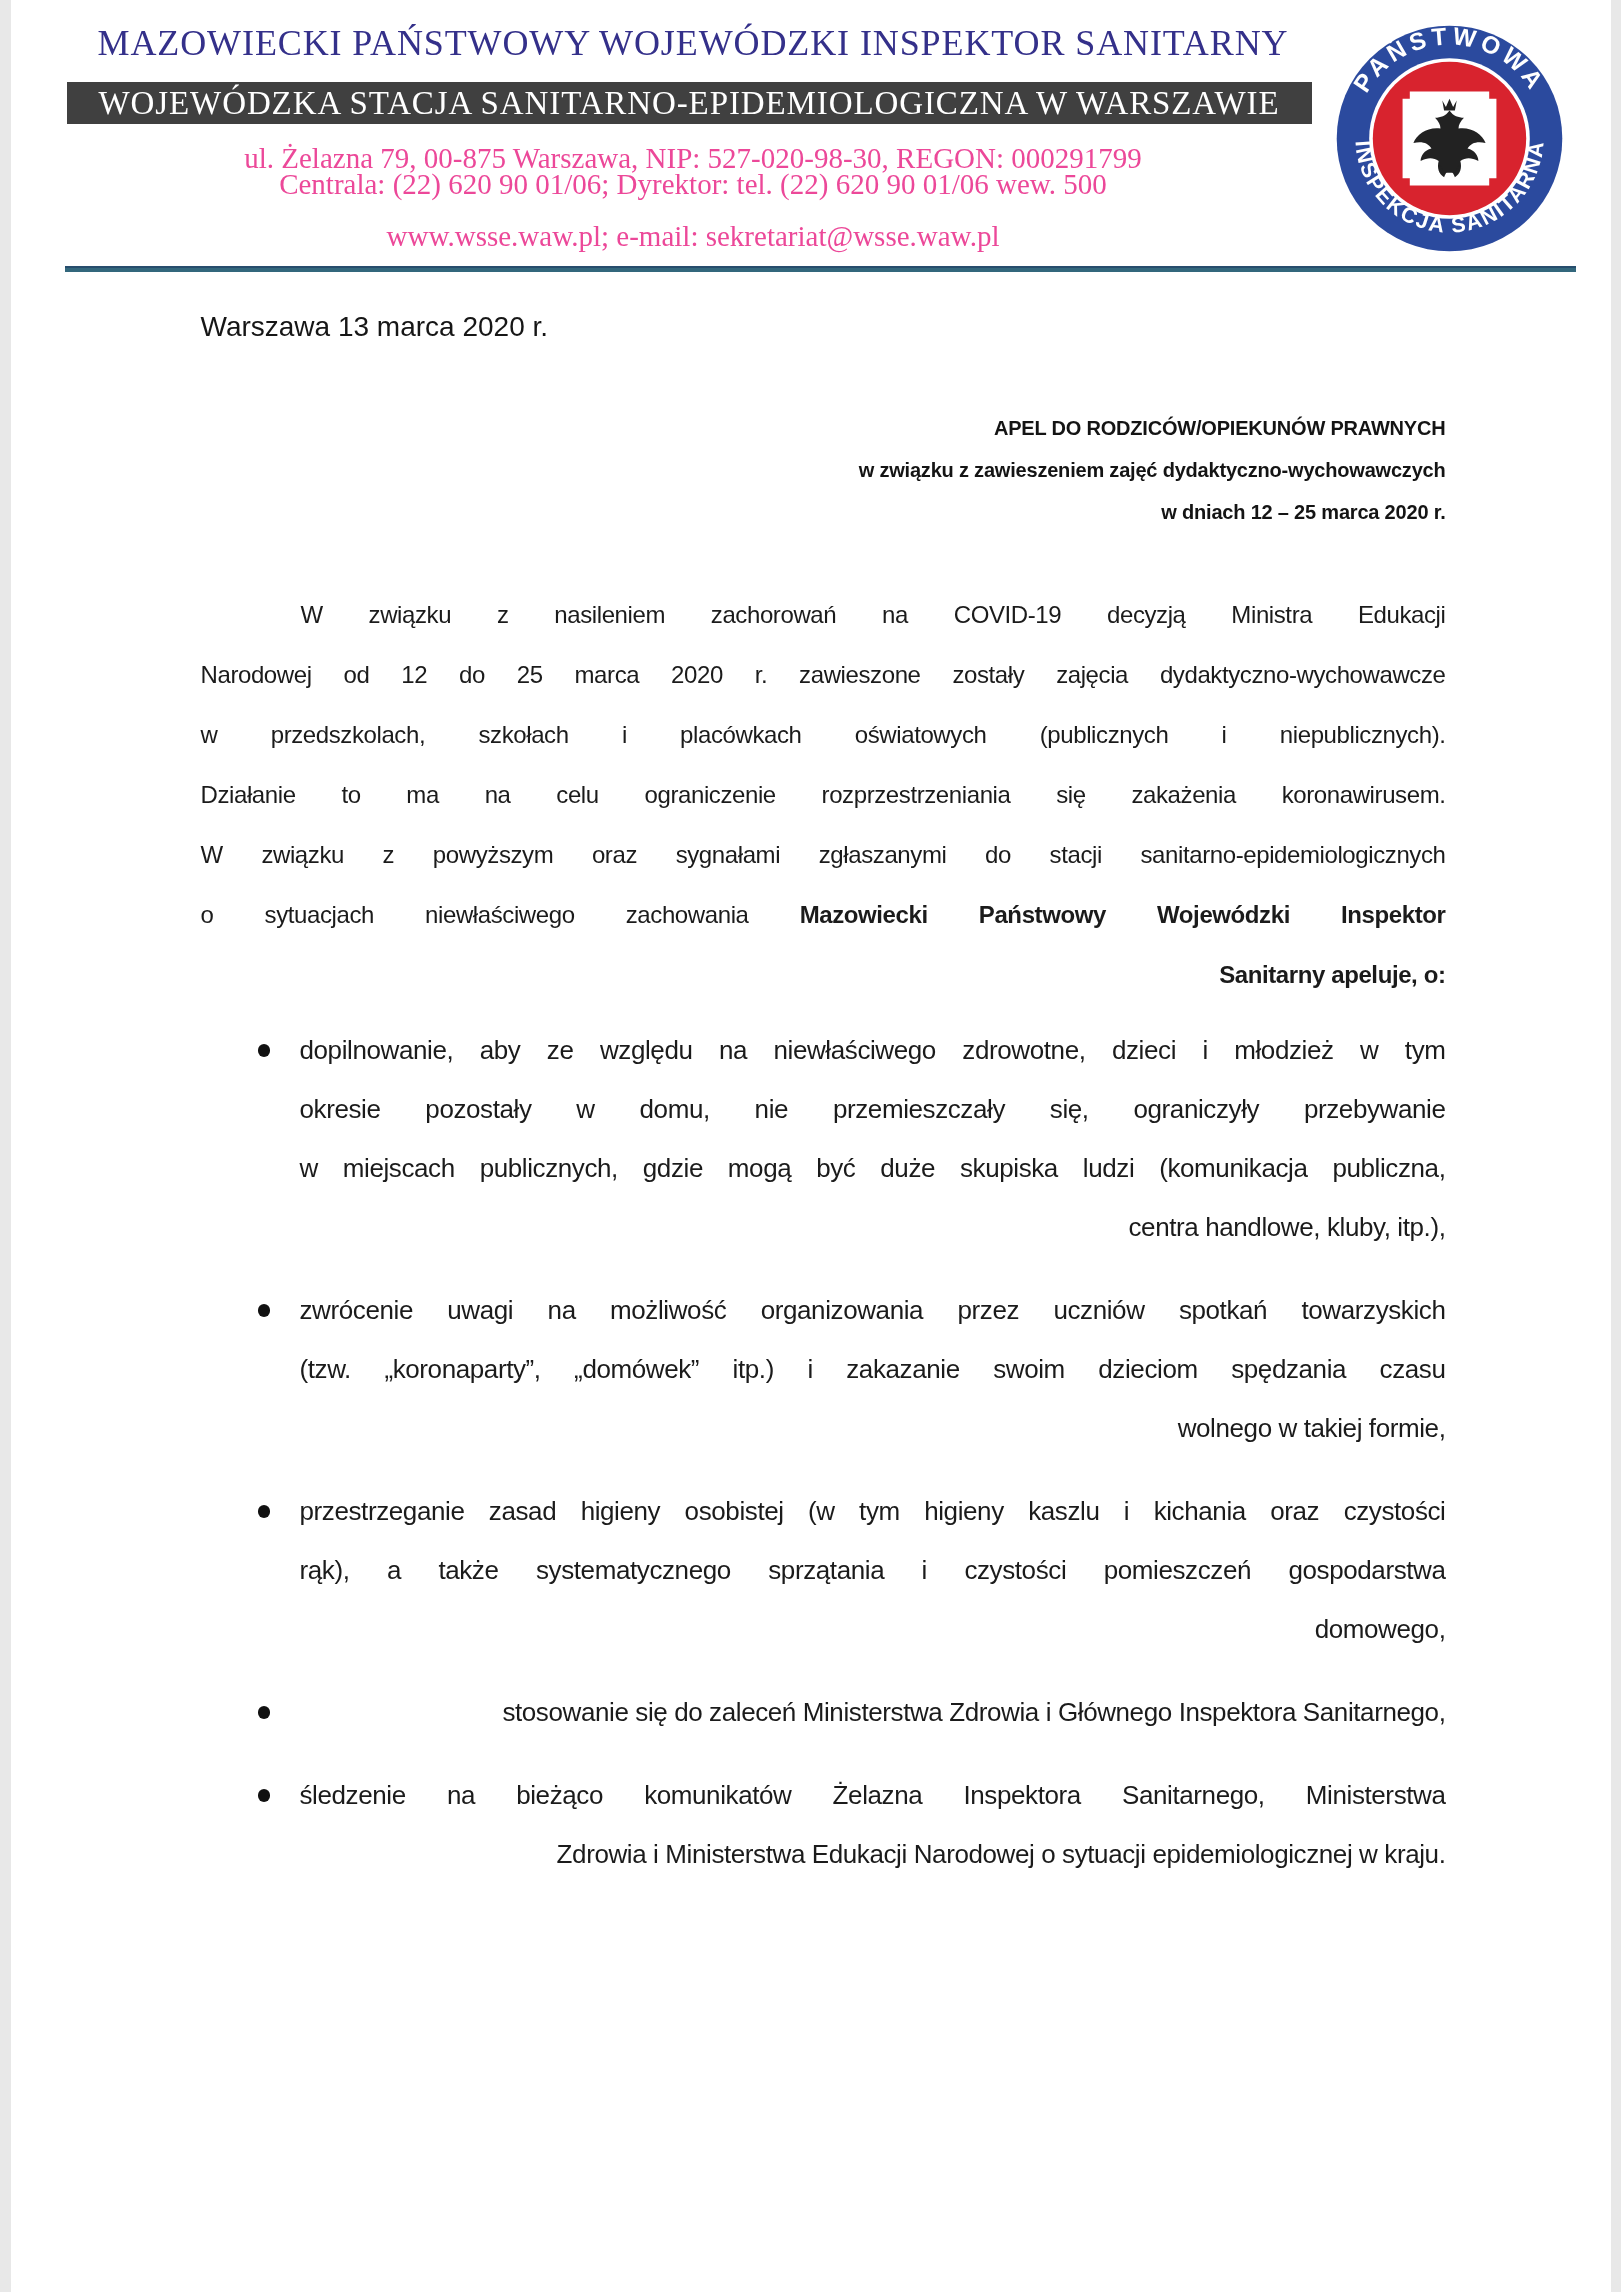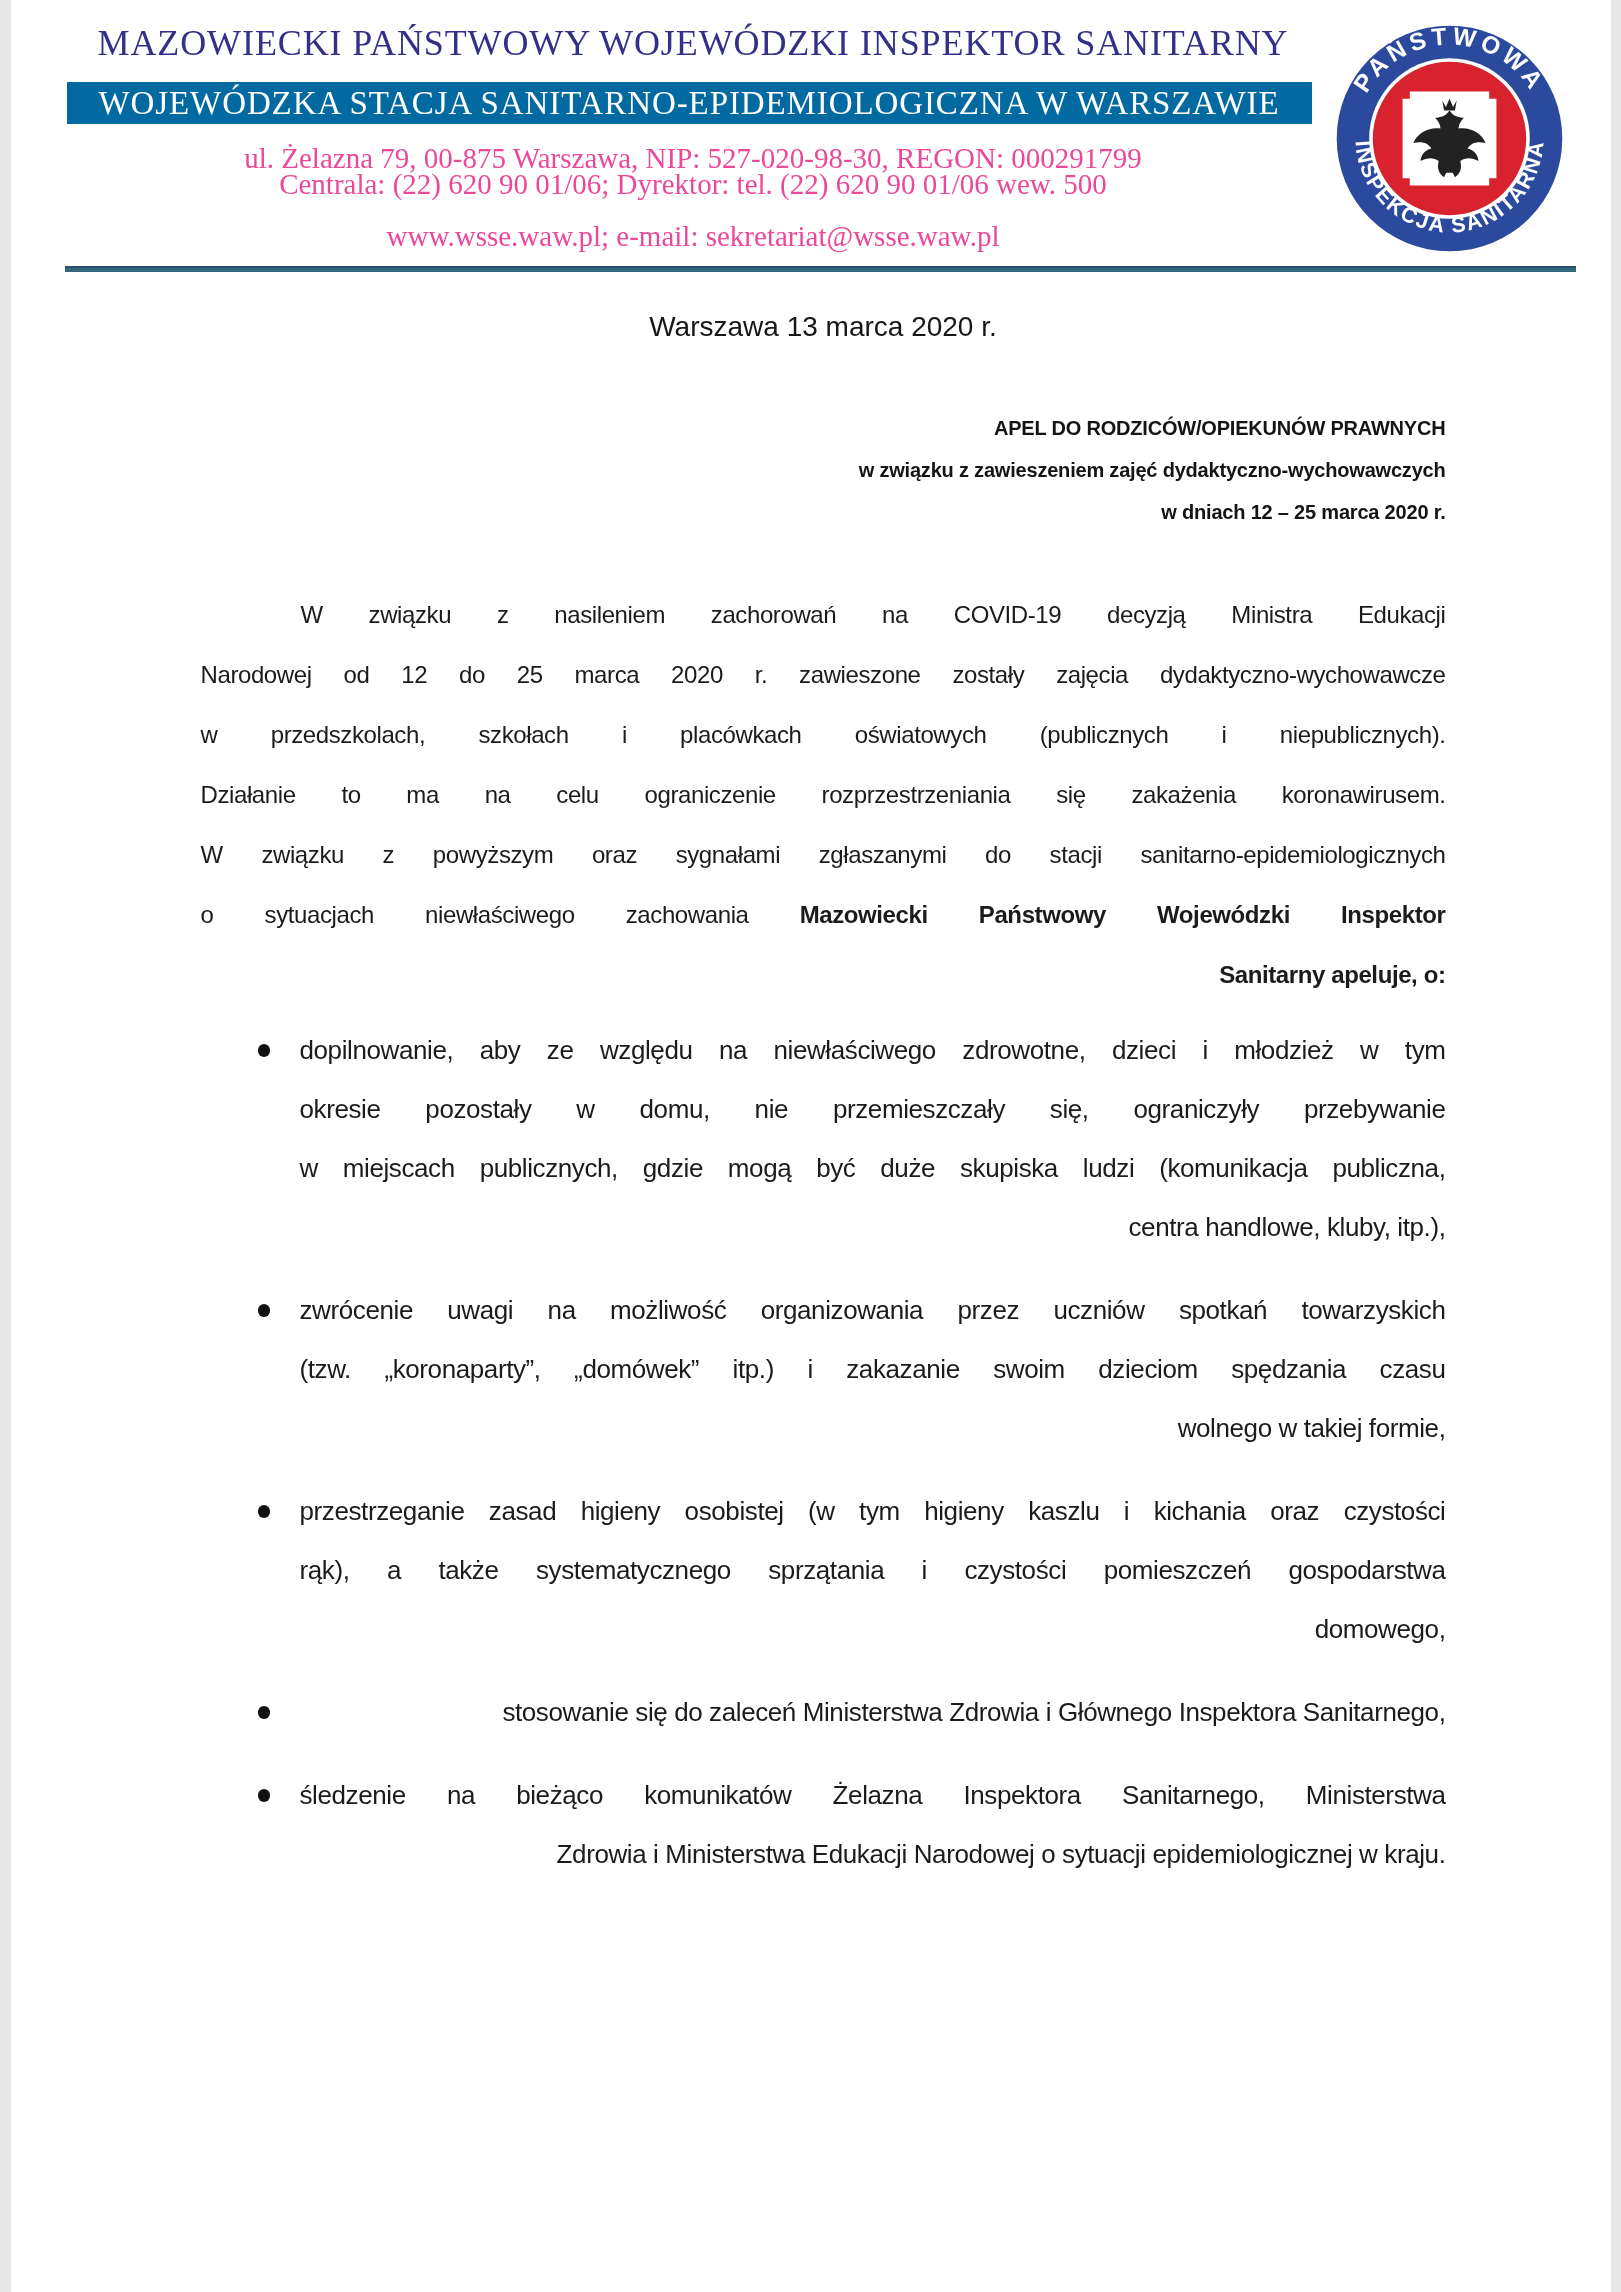--- a/index.html
+++ b/index.html
@@ -10,41 +10,41 @@
   }
   
   .masthead{position:absolute;left:0;top:0;width:1365px;text-align:center;}
   .h-line1{
     position:absolute;left:0;top:21.5px;width:100%;
     font-family:"Liberation Serif",serif;font-size:36px;font-weight:500;
     color:#34308a;letter-spacing:0.9px;white-space:nowrap;
   }
   .h-banner{
     position:absolute;left:56px;top:82px;width:1245px;height:42px;line-height:42px;
-    background:#0369a1;color:#ffffff;
+    background:#404040;color:#ffffff;
     font-family:"Liberation Serif",serif;font-size:33px;letter-spacing:0.9px;
     text-align:center;white-space:nowrap;
   }
   .h-addr{
     position:absolute;left:0;width:100%;
     font-family:"Liberation Serif",serif;font-size:29px;color:#ec4899;
     white-space:nowrap;
   }
   .h-addr1{top:142px;}
   .h-addr2{top:168px;}
   .h-addr3{top:220px;}
   .logo{position:absolute;left:1323px;top:23px;width:231px;height:231px;}
   .rule{
     position:absolute;left:54px;top:266px;width:1511px;height:3.6px;
     background:#33677c;border-top:2.7px solid #274d6d;
   }
   
   .doc-body{position:absolute;left:190px;top:304px;width:1245px;}
   .date-line{
-    text-align:center;font-size:28px;line-height:32px;margin-top:7.2px;color:#161616;
+    text-align:left;font-size:28px;line-height:32px;margin-top:7.2px;color:#161616;
   }
   .title-block{margin-top:64px;text-align:right;font-weight:bold;
     font-size:20px;line-height:42px;letter-spacing:-0.2px;color:#141414;}
   .para{margin-top:52px;font-size:24px;line-height:60px;letter-spacing:-0.4px;}
   .jline{text-align:justify;text-align-last:justify;}
   .lline{text-align:right;}
   .indent{text-indent:100px;}
   .bold{font-weight:bold;}
   .bullets{margin-top:16px;}
   .bullet{position:relative;padding-left:99px;margin-bottom:24px;

